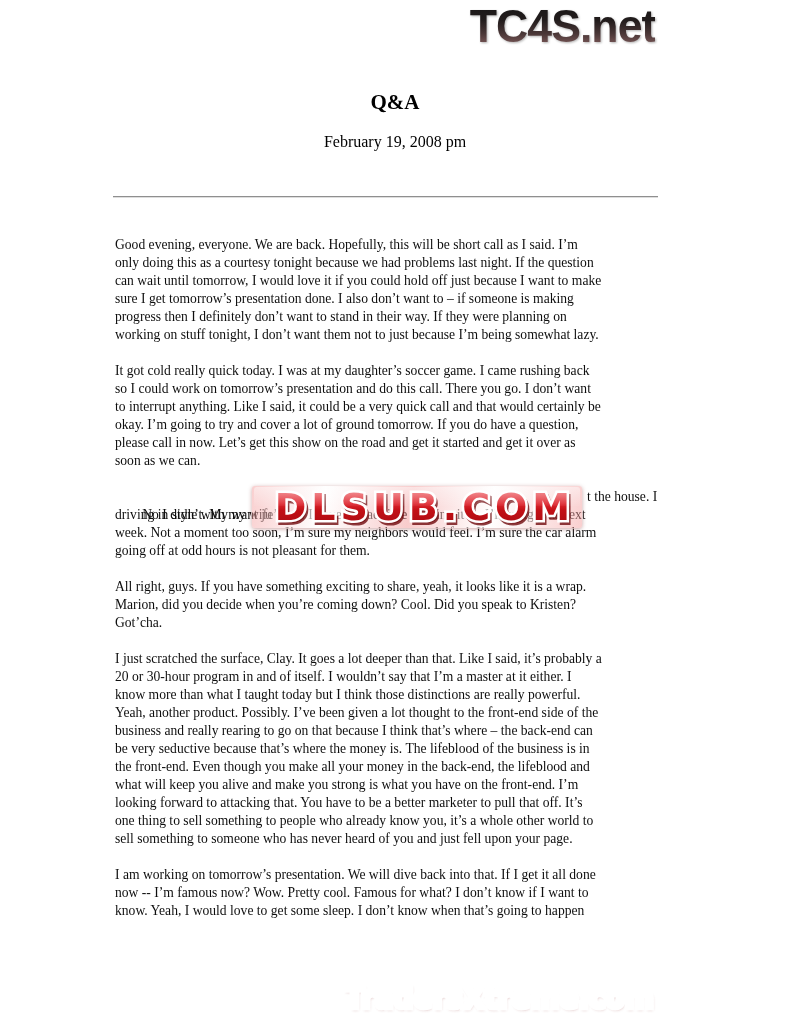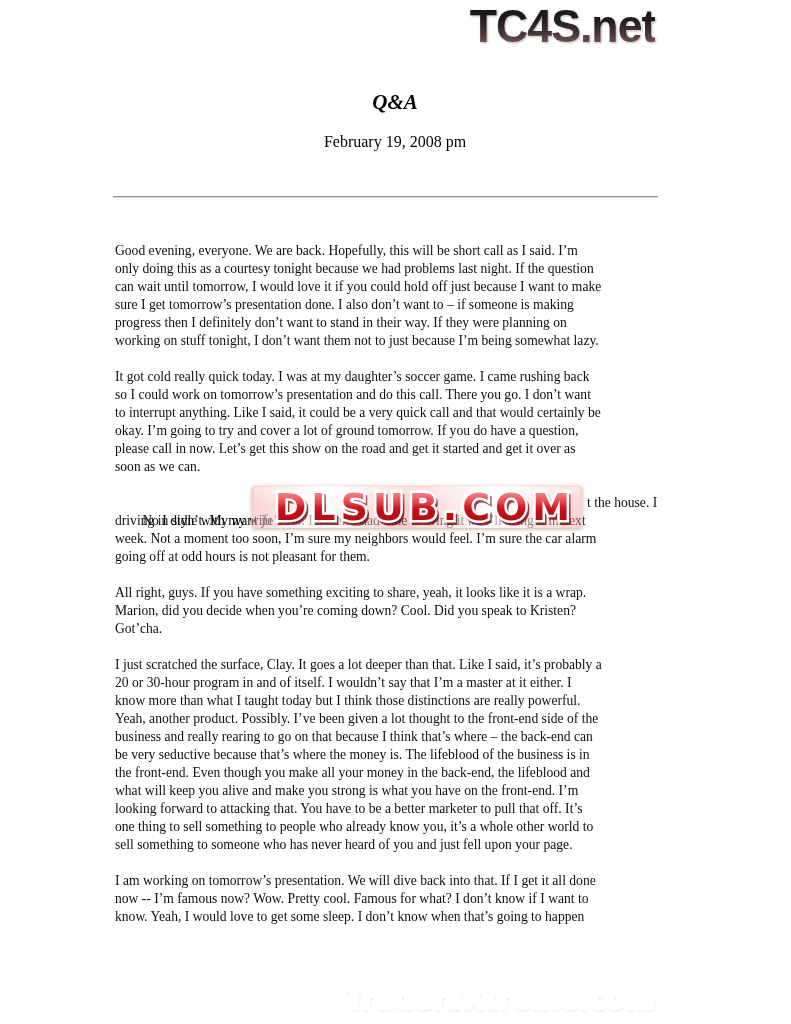--- a/index.html
+++ b/index.html
@@ -15,34 +15,34 @@
     font-size:46px; line-height:48px; letter-spacing:-1px;
     background:linear-gradient(180deg,#161616 0%,#221c1c 38%,#4a3737 66%,#7b5858 90%,#916c6c 100%);
     -webkit-background-clip:text; background-clip:text; color:transparent;
     transform:scaleX(0.97); transform-origin:right center;
     filter:drop-shadow(1px 1px 1px rgba(0,0,0,0.3));
   }
 
   
   .doc-title {
     position:absolute; top:90px; left:113px; width:564px; text-align:center;
-    font-size:21px; font-weight:bold; color:#000;font-style:italic;
+    font-size:21px; font-weight:bold; color:#000;
   }
   .doc-date {
     position:absolute; top:133px; left:113px; width:564px; text-align:center;
     font-size:16px; color:#000;
   }
   .rule {
     position:absolute; top:196px; left:113px; width:564px; height:1px;
     background:#8f8f8f; border-bottom:1px solid #dedede;
   }
 
   
   .body-text {
-    position:absolute; top:242px; left:115px; width:566px;
+    position:absolute; top:236px; left:115px; width:566px;
     font-size:13.6px; line-height:18px; color:#0e0e0e;
   }
   .body-text p, .body-text .para { margin:0 0 18px 0; }
   .body-text p, .rest, .line1 { white-space:pre; }
   .line1 { position:relative; height:18px; }
   .frag-right { position:absolute; left:472px; top:0; }
 
   
   .watermark { position:absolute; left:252px; top:486px; width:330px; height:42px; }
   .wm-bg {

